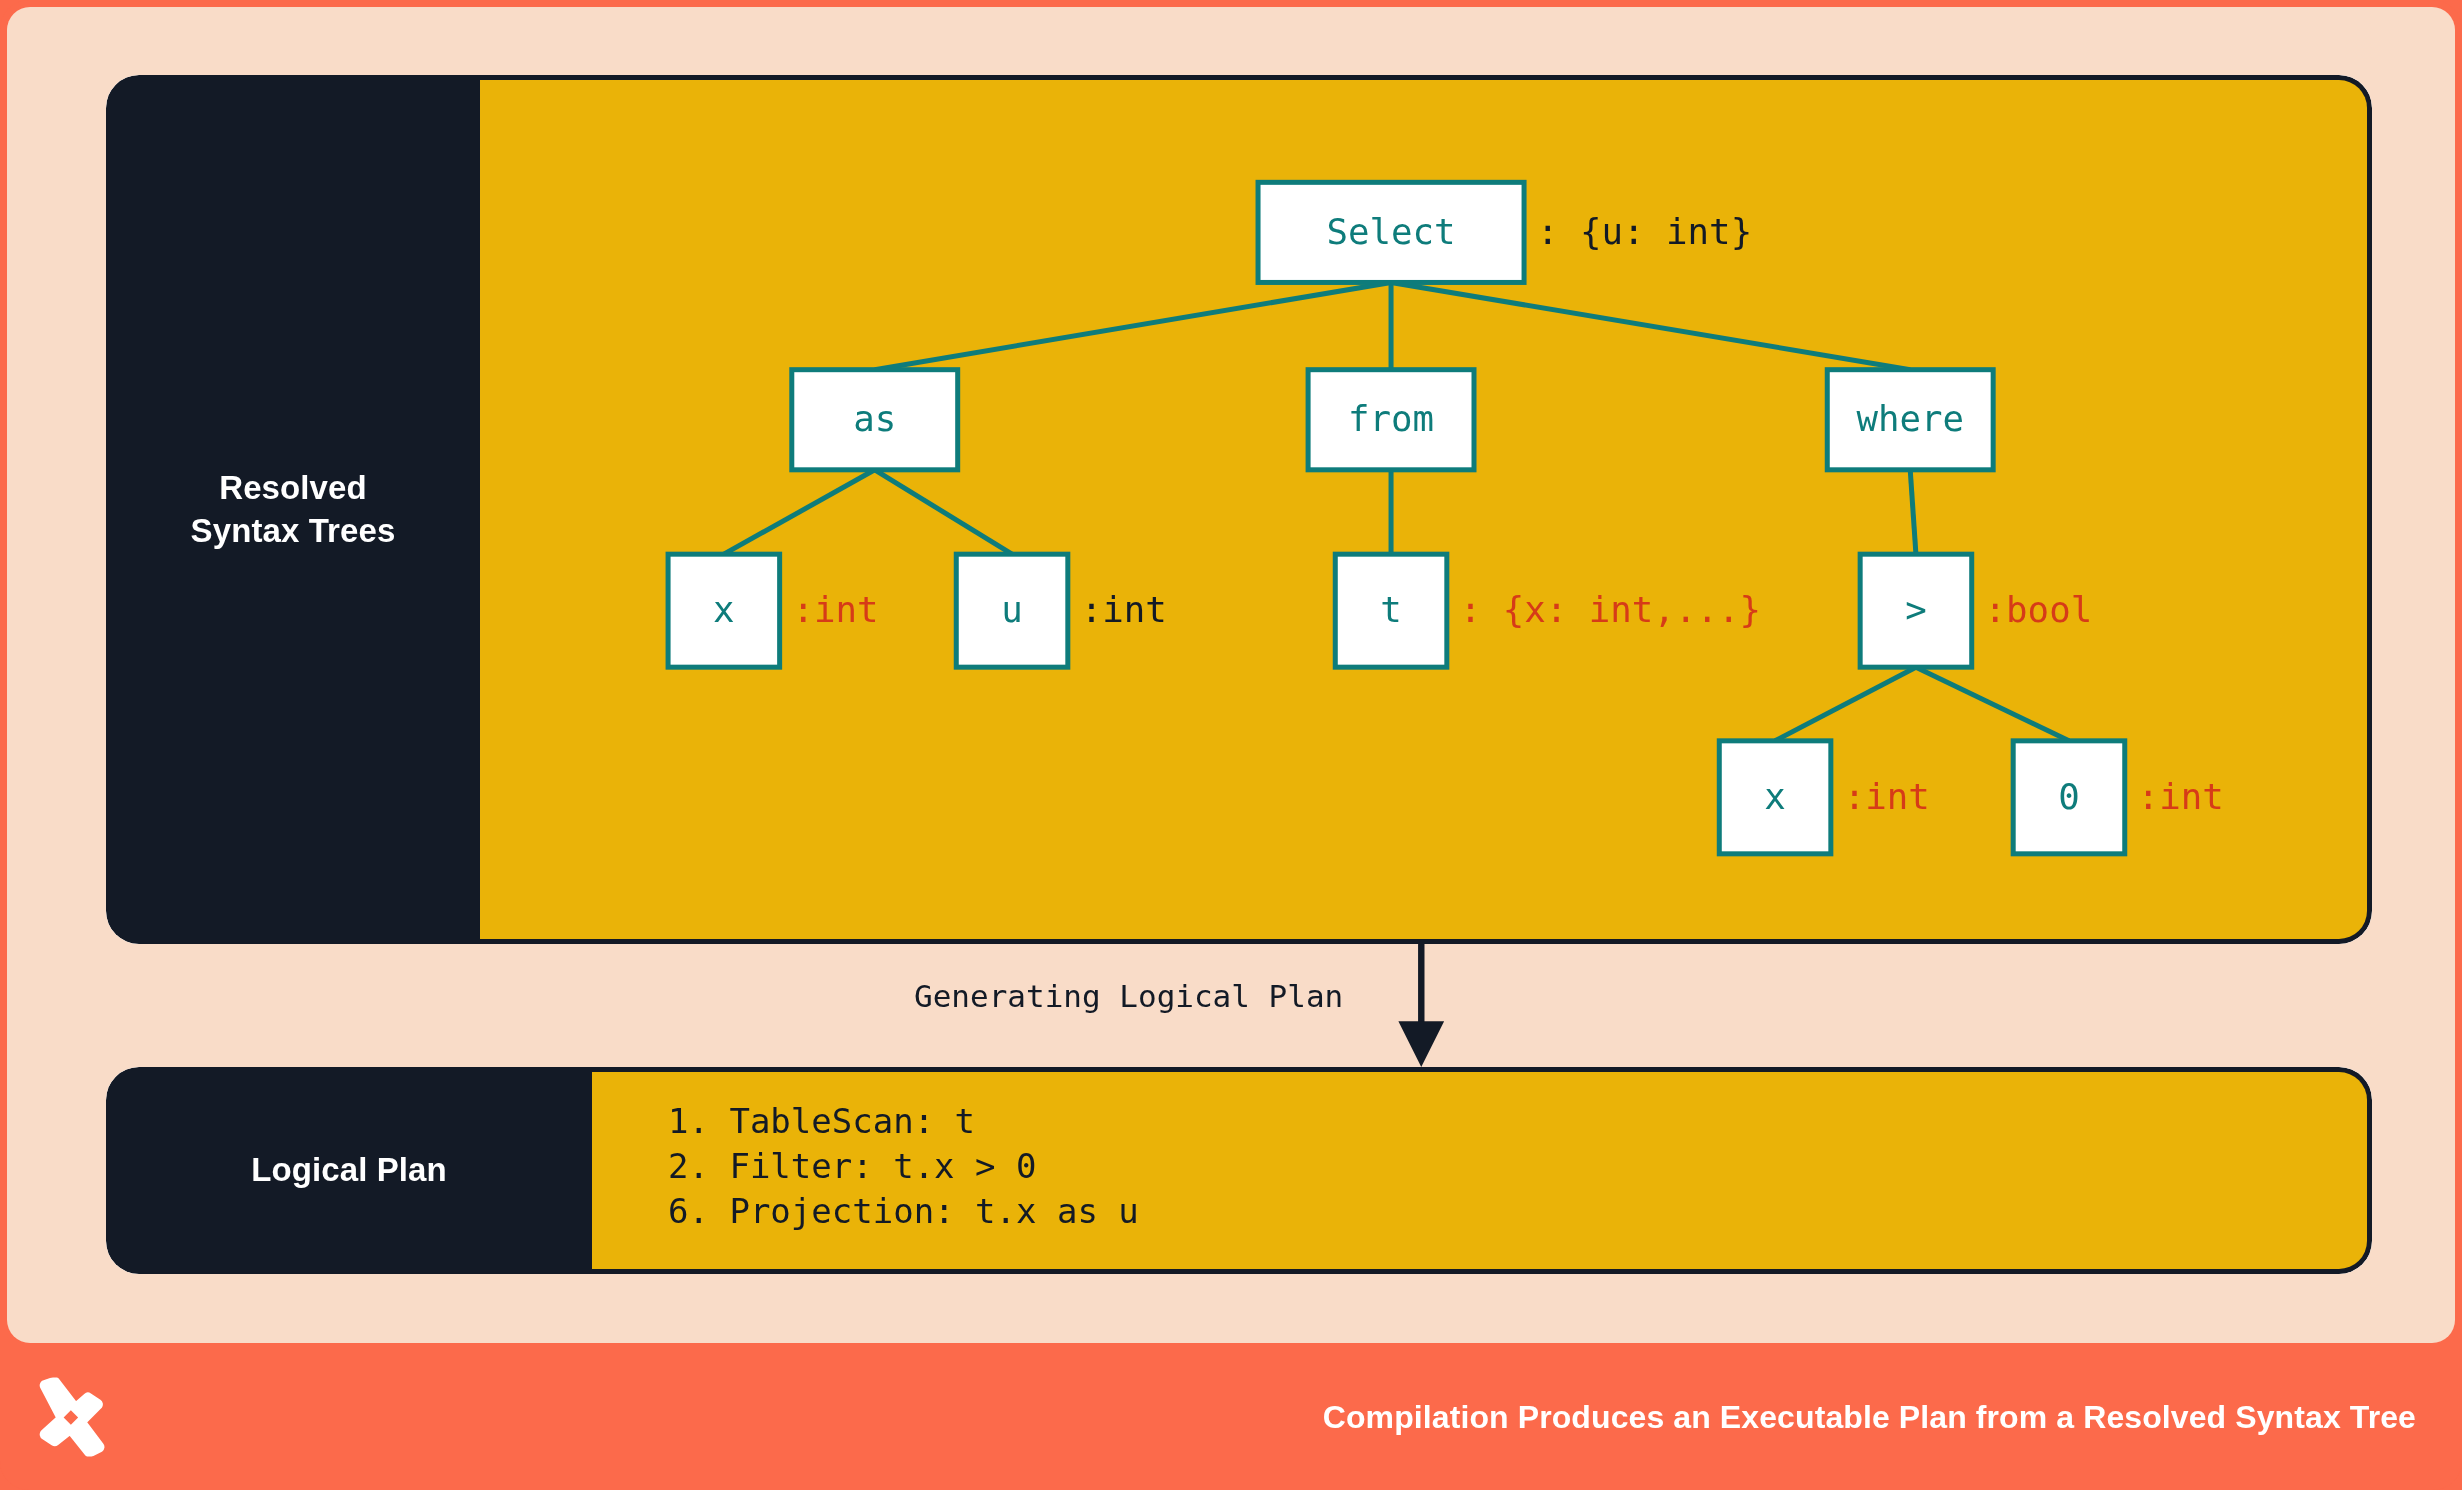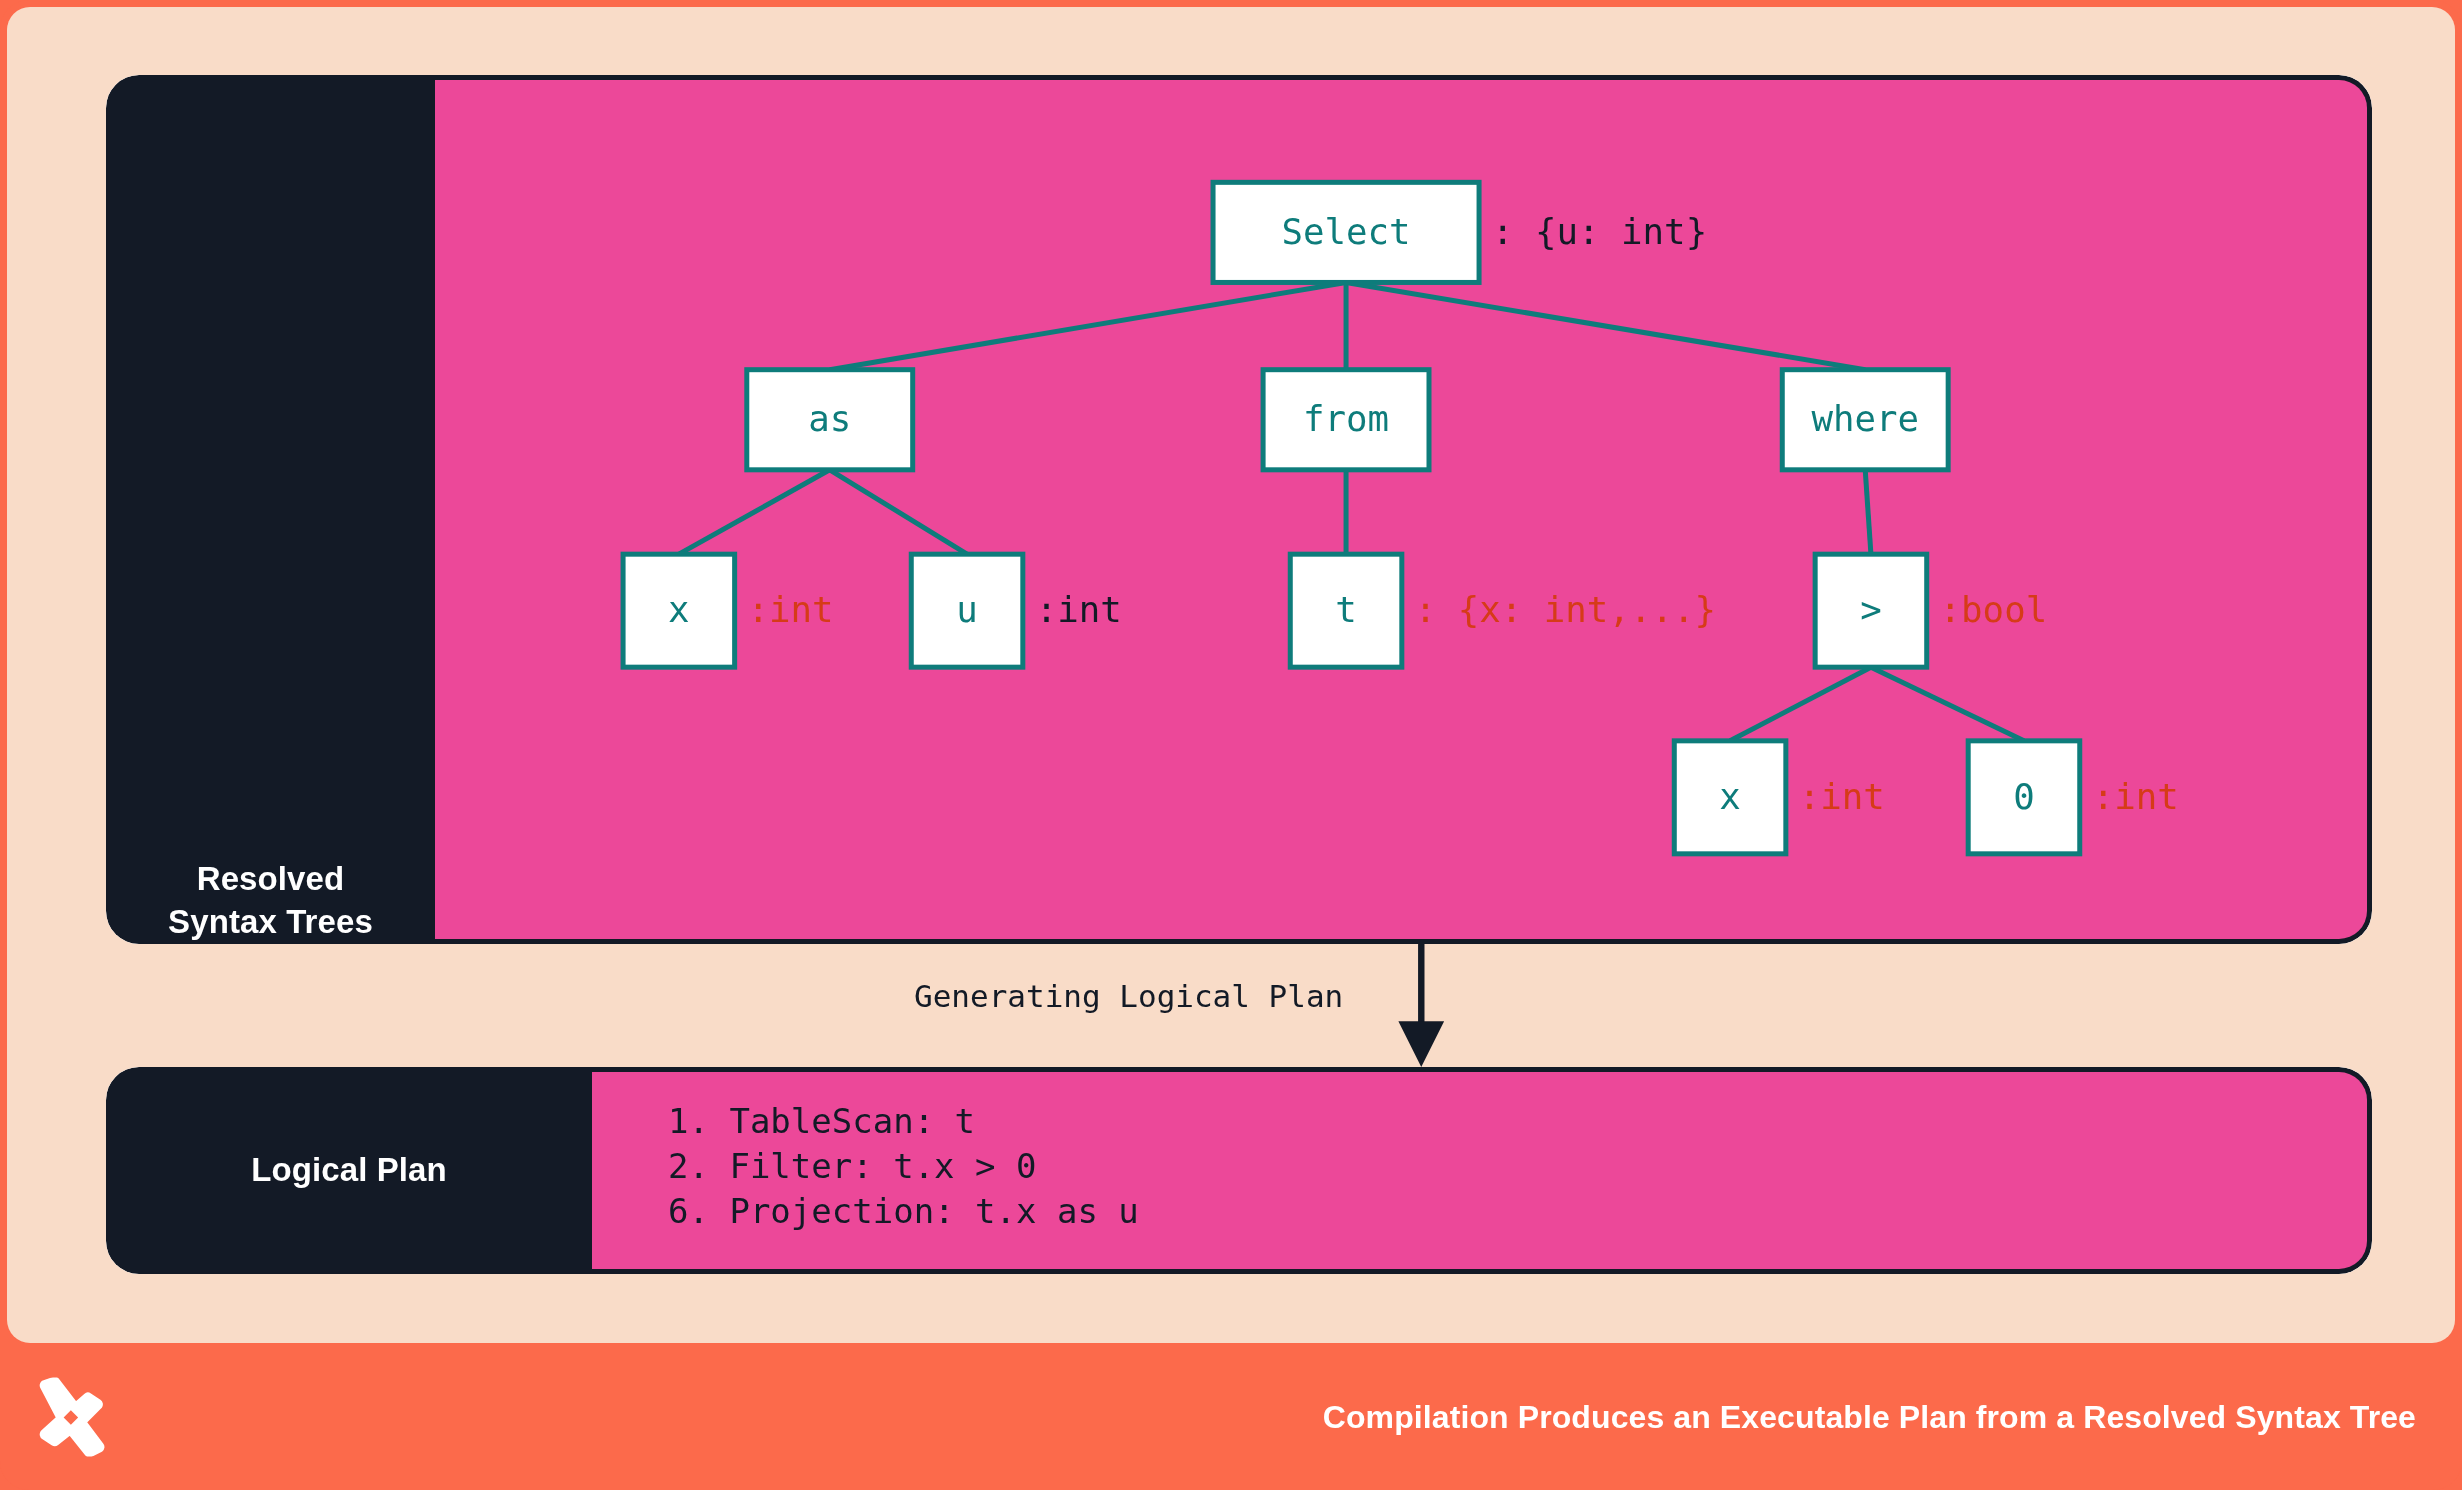--- a/index.html
+++ b/index.html
@@ -39,32 +39,32 @@
   }
   .rail-label{
     color:#FFFFFF;
     font-weight:bold;
     text-align:center;
     line-height:1.30;
     letter-spacing:0.1px;
   }
   .body-wrap{
     position:relative;flex:1 1 auto;
-    background:#ec4899;
+    background:#eab308;
     border:5px solid #131A26;
     border-left:none;
     border-radius:0 33px 33px 0;
     box-sizing:border-box;
   }
 
   
   #card-tree{
     left:106px;top:75px;width:2266px;height:869px;
   }
-  #card-tree .rail{width:329px;border-radius:33px 0 0 33px;align-items:flex-end;}
+  #card-tree .rail{width:374px;border-radius:33px 0 0 33px;}
   #card-tree .rail-label{font-size:33px;}
 
   
   #card-plan{
     left:106px;top:1067px;width:2266px;height:207px;
   }
   #card-plan .rail{width:486px;}
   #card-plan .rail-label{font-size:33px;}
 
   

